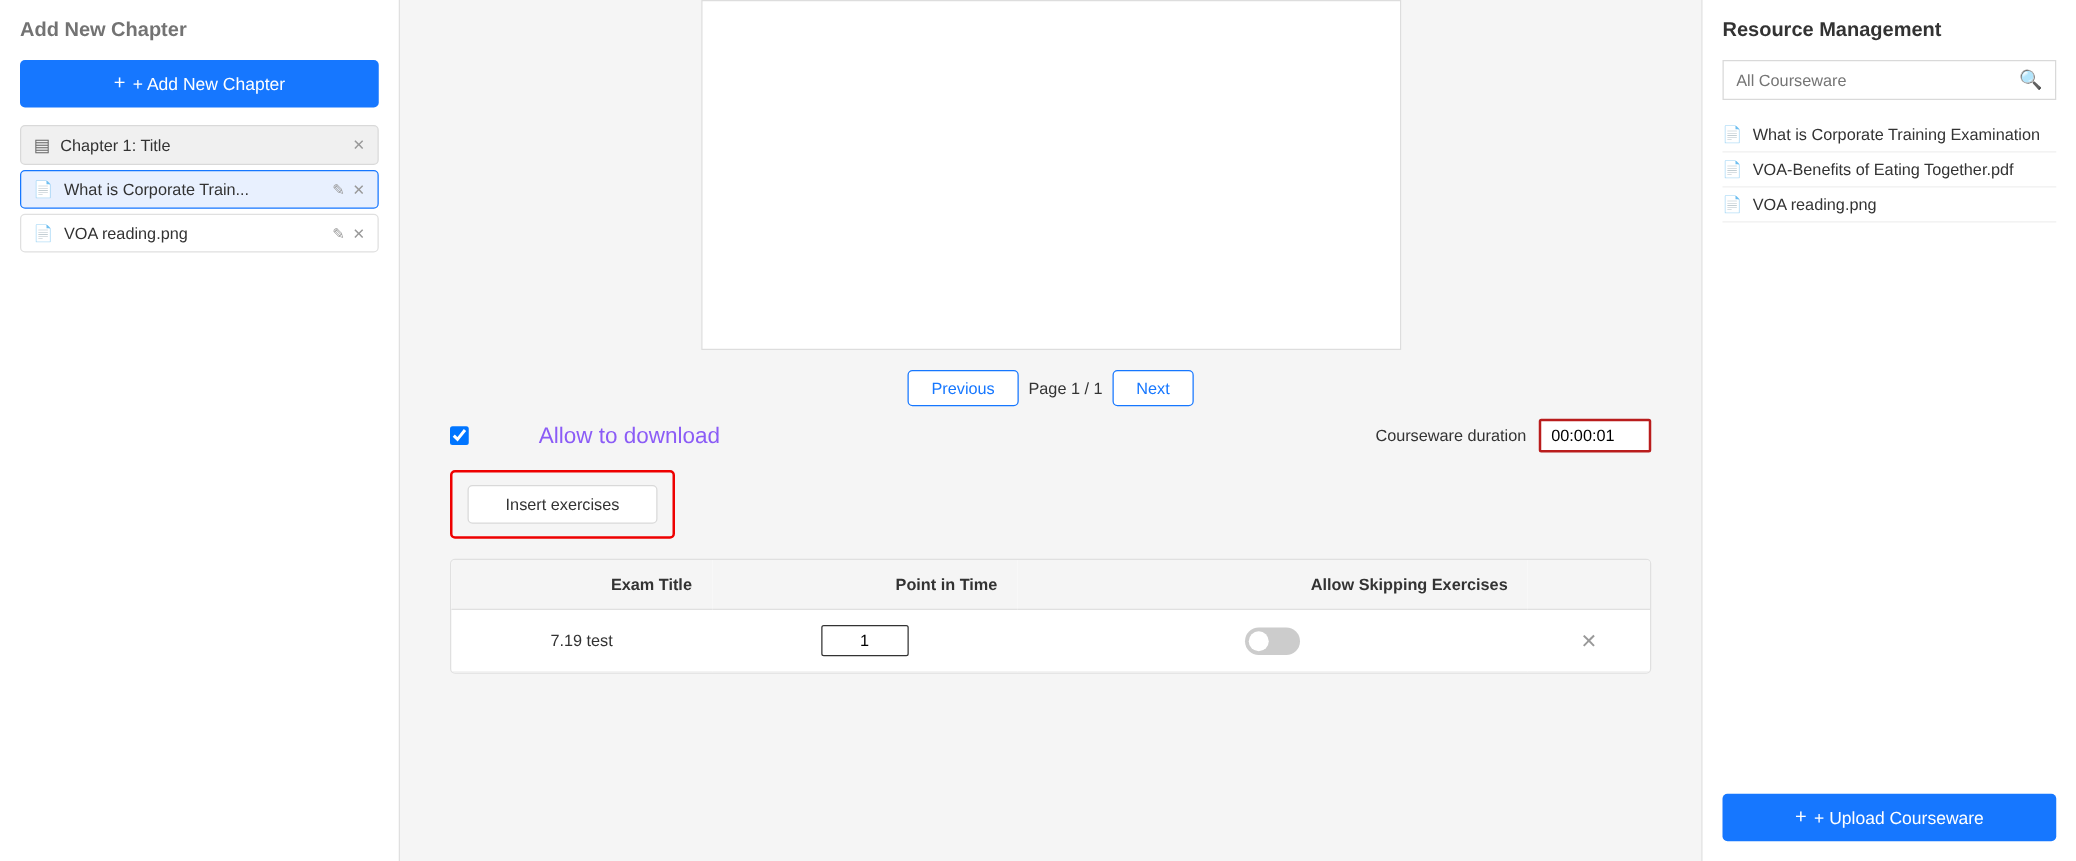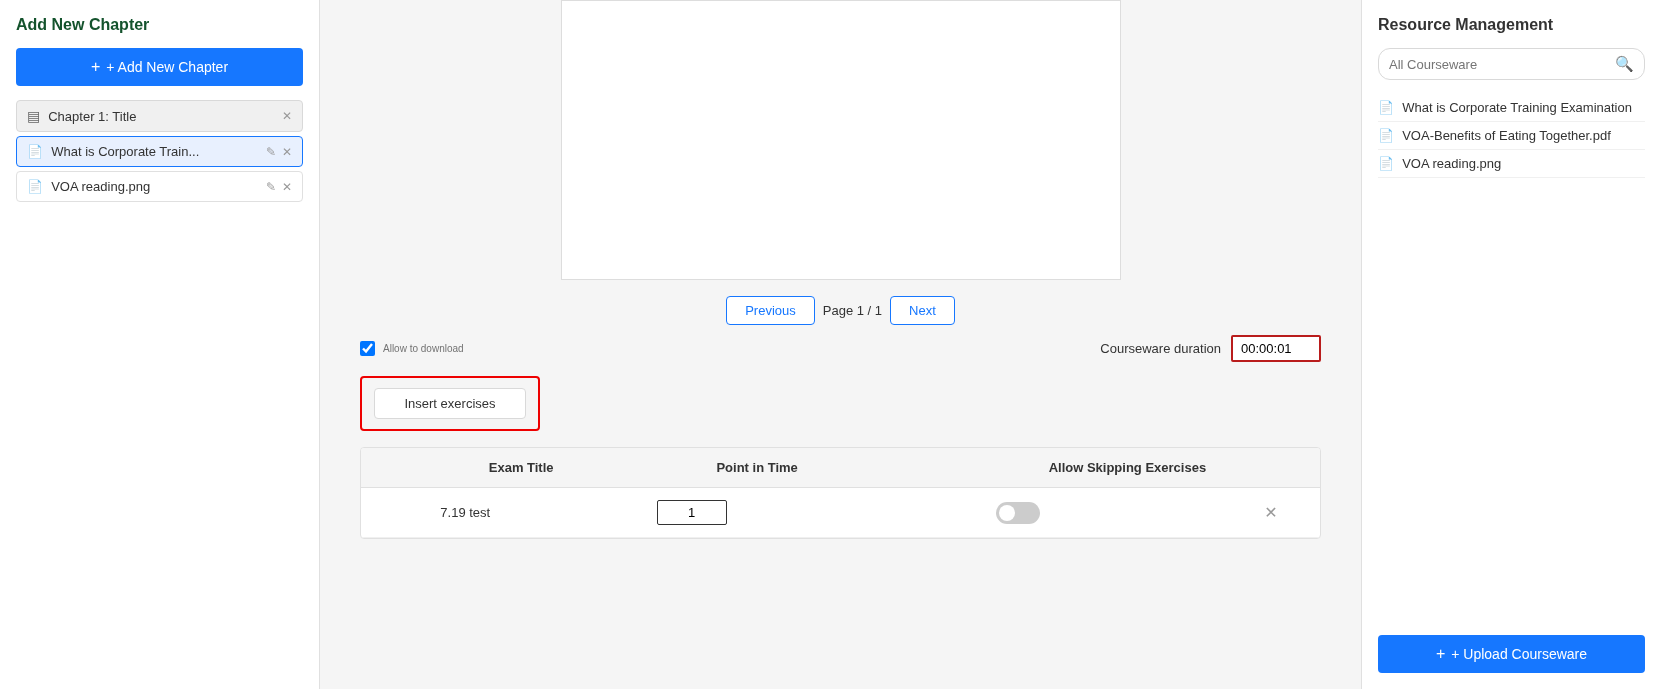--- a/index.html
+++ b/index.html
@@ -17,21 +17,21 @@
     .left-sidebar {
       width: 320px;
       background: #fff;
       border-right: 1px solid #e0e0e0;
       padding: 16px;
       flex-shrink: 0;
     }
     .sidebar-title {
       font-size: 16px;
       font-weight: bold;
-      color: #14532d;
+      color: #737373;
       margin-bottom: 14px;
     }
     .add-chapter-btn {
       display: flex;
       align-items: center;
       justify-content: center;
       width: 100%;
       background: #1677ff;
       color: #fff;
       border: none;
@@ -184,22 +184,23 @@
       display: flex;
       align-items: center;
       gap: 8px;
     }
     .allow-download-wrap input[type=checkbox] {
       width: 15px;
       height: 15px;
       cursor: pointer;
     }
     .allow-download-label {
-      color: #737373;
-      font-size: 10px;
+      color: #8b5cf6;
+      font-size: 18px;
+      margin-left: 48px;
     }
     .duration-wrap {
       margin-left: auto;
       display: flex;
       align-items: center;
       gap: 10px;
     }
     .duration-label {
       color: #333;
       font-size: 13px;
@@ -321,21 +322,21 @@
     .resource-title {
       font-size: 16px;
       font-weight: bold;
       color: #333;
       margin-bottom: 14px;
     }
     .search-bar {
       display: flex;
       align-items: center;
       border: 1px solid #d9d9d9;
-      border-radius: 12px;
+      border-radius: 0;
       padding: 6px 10px;
       margin-bottom: 14px;
     }
     .search-input {
       border: none;
       outline: none;
       flex: 1;
       font-size: 13px;
       color: #333;
     }

